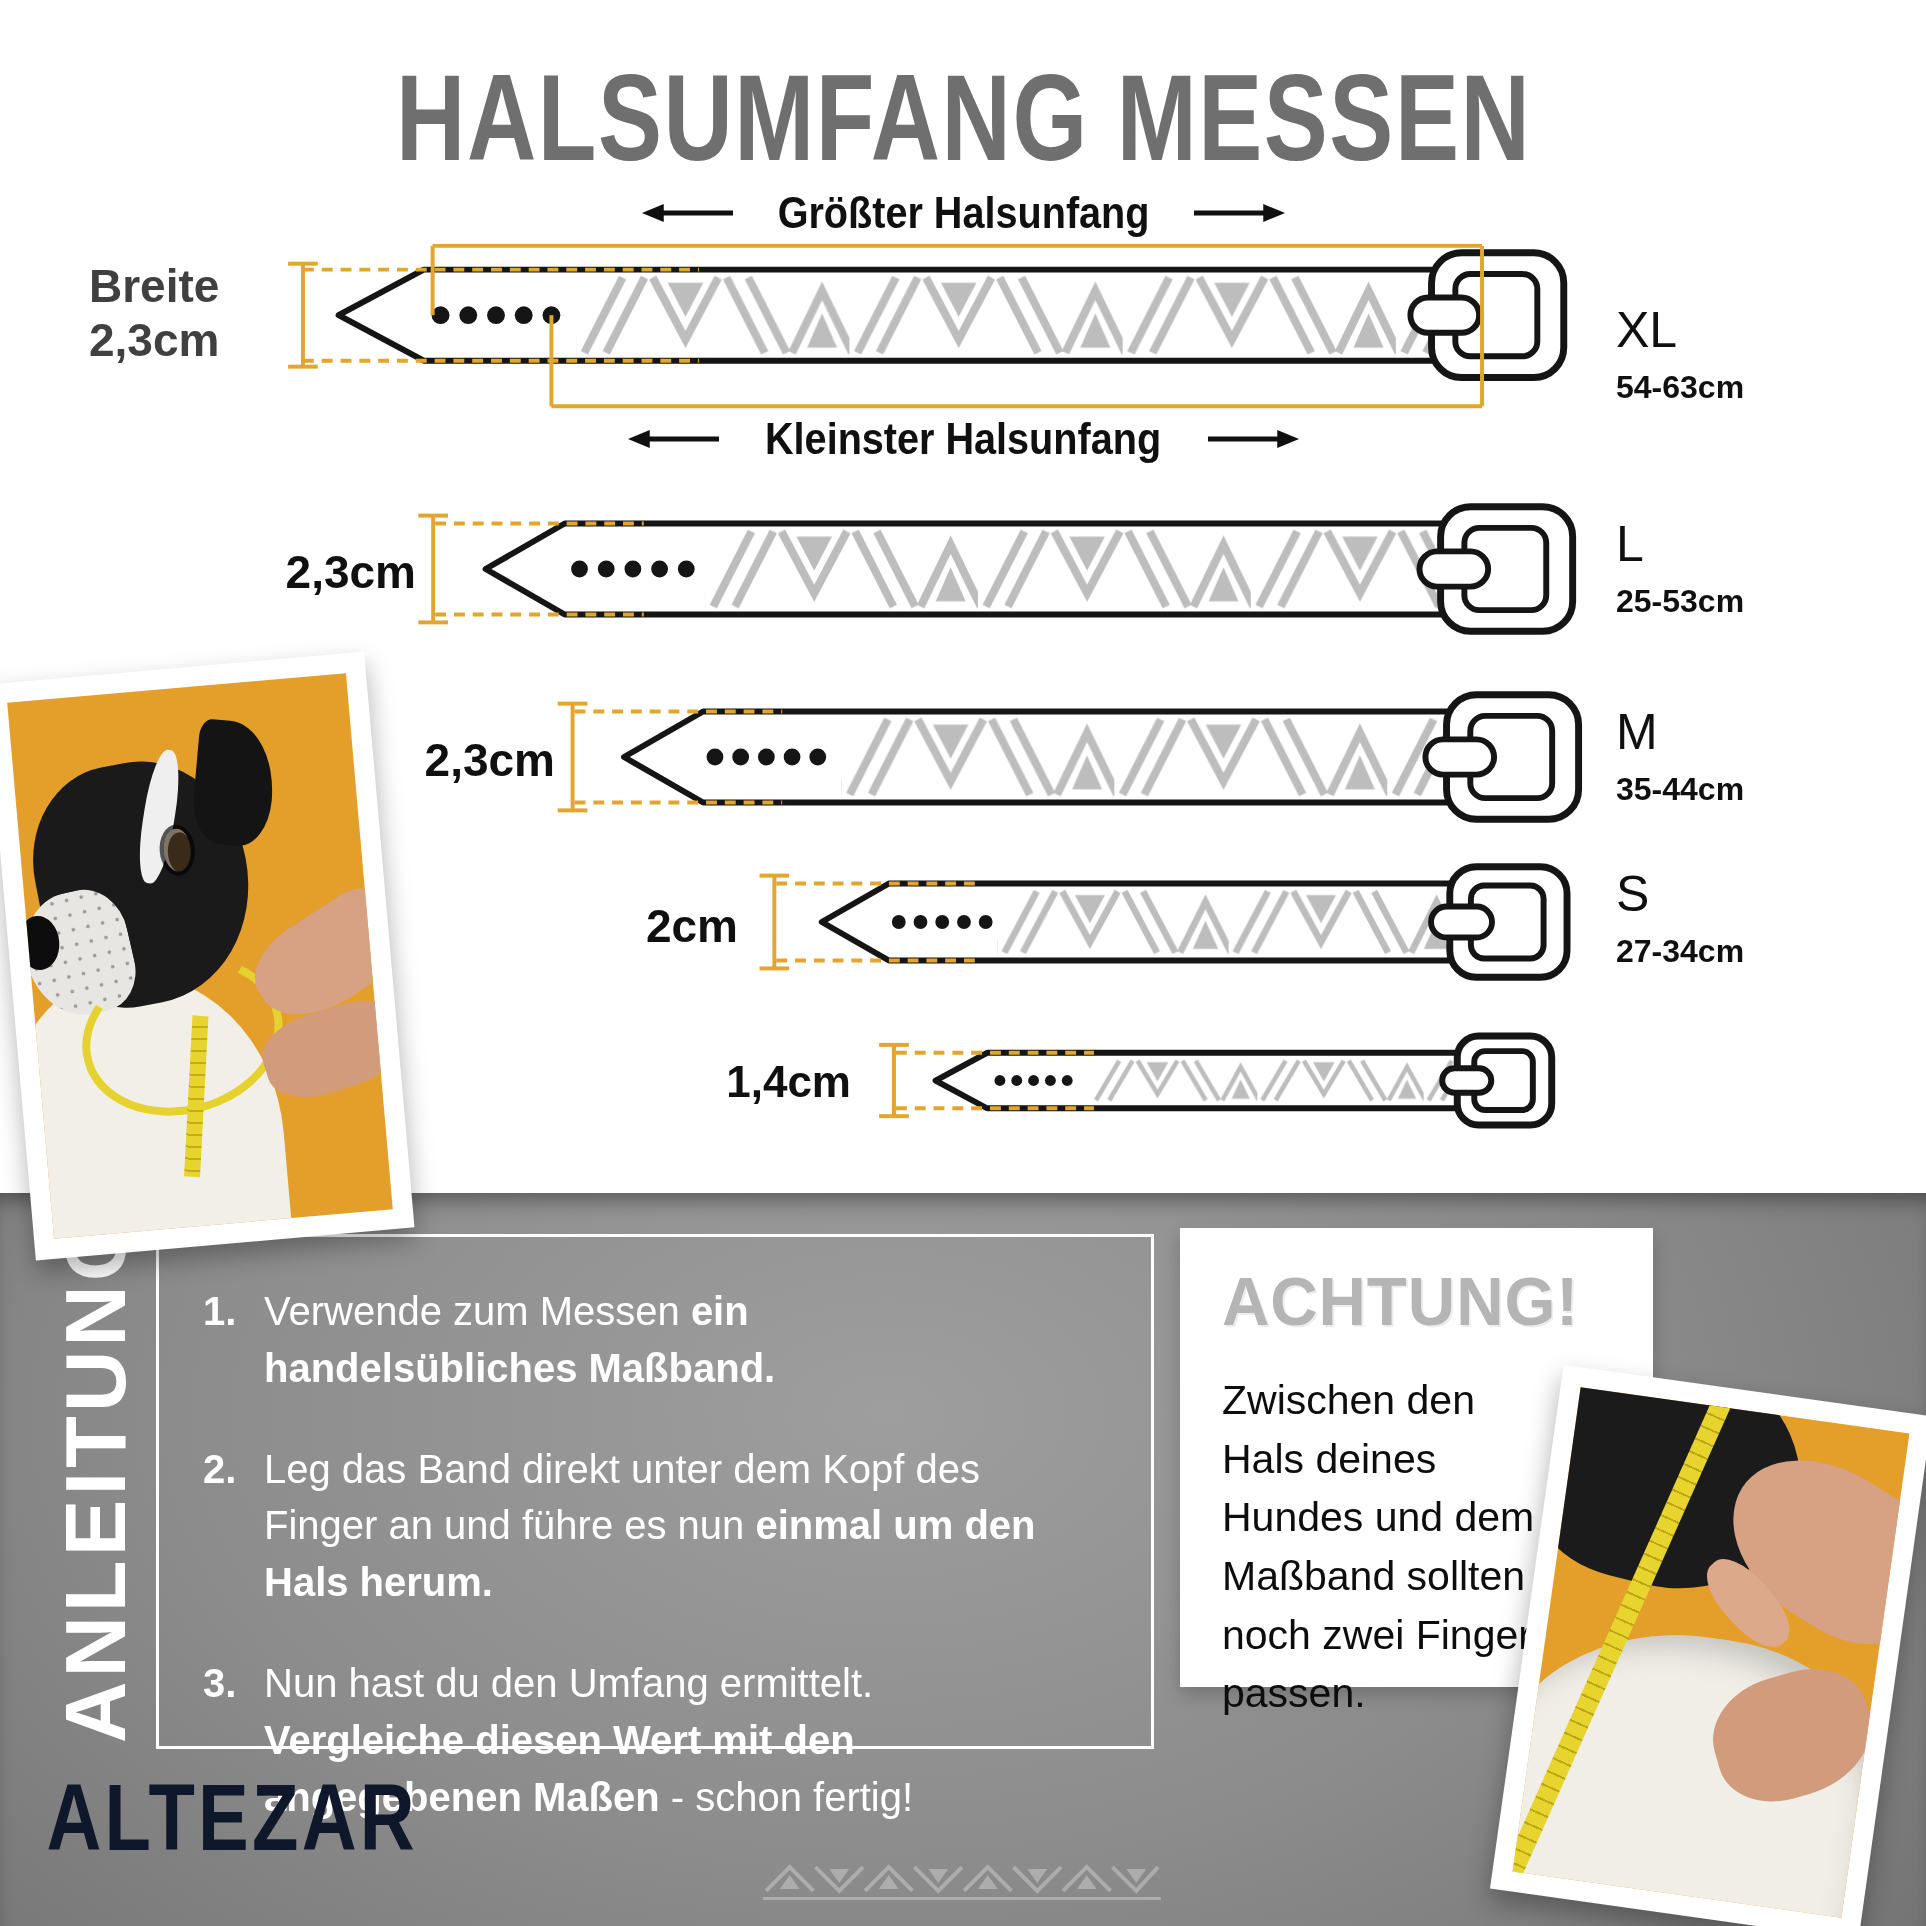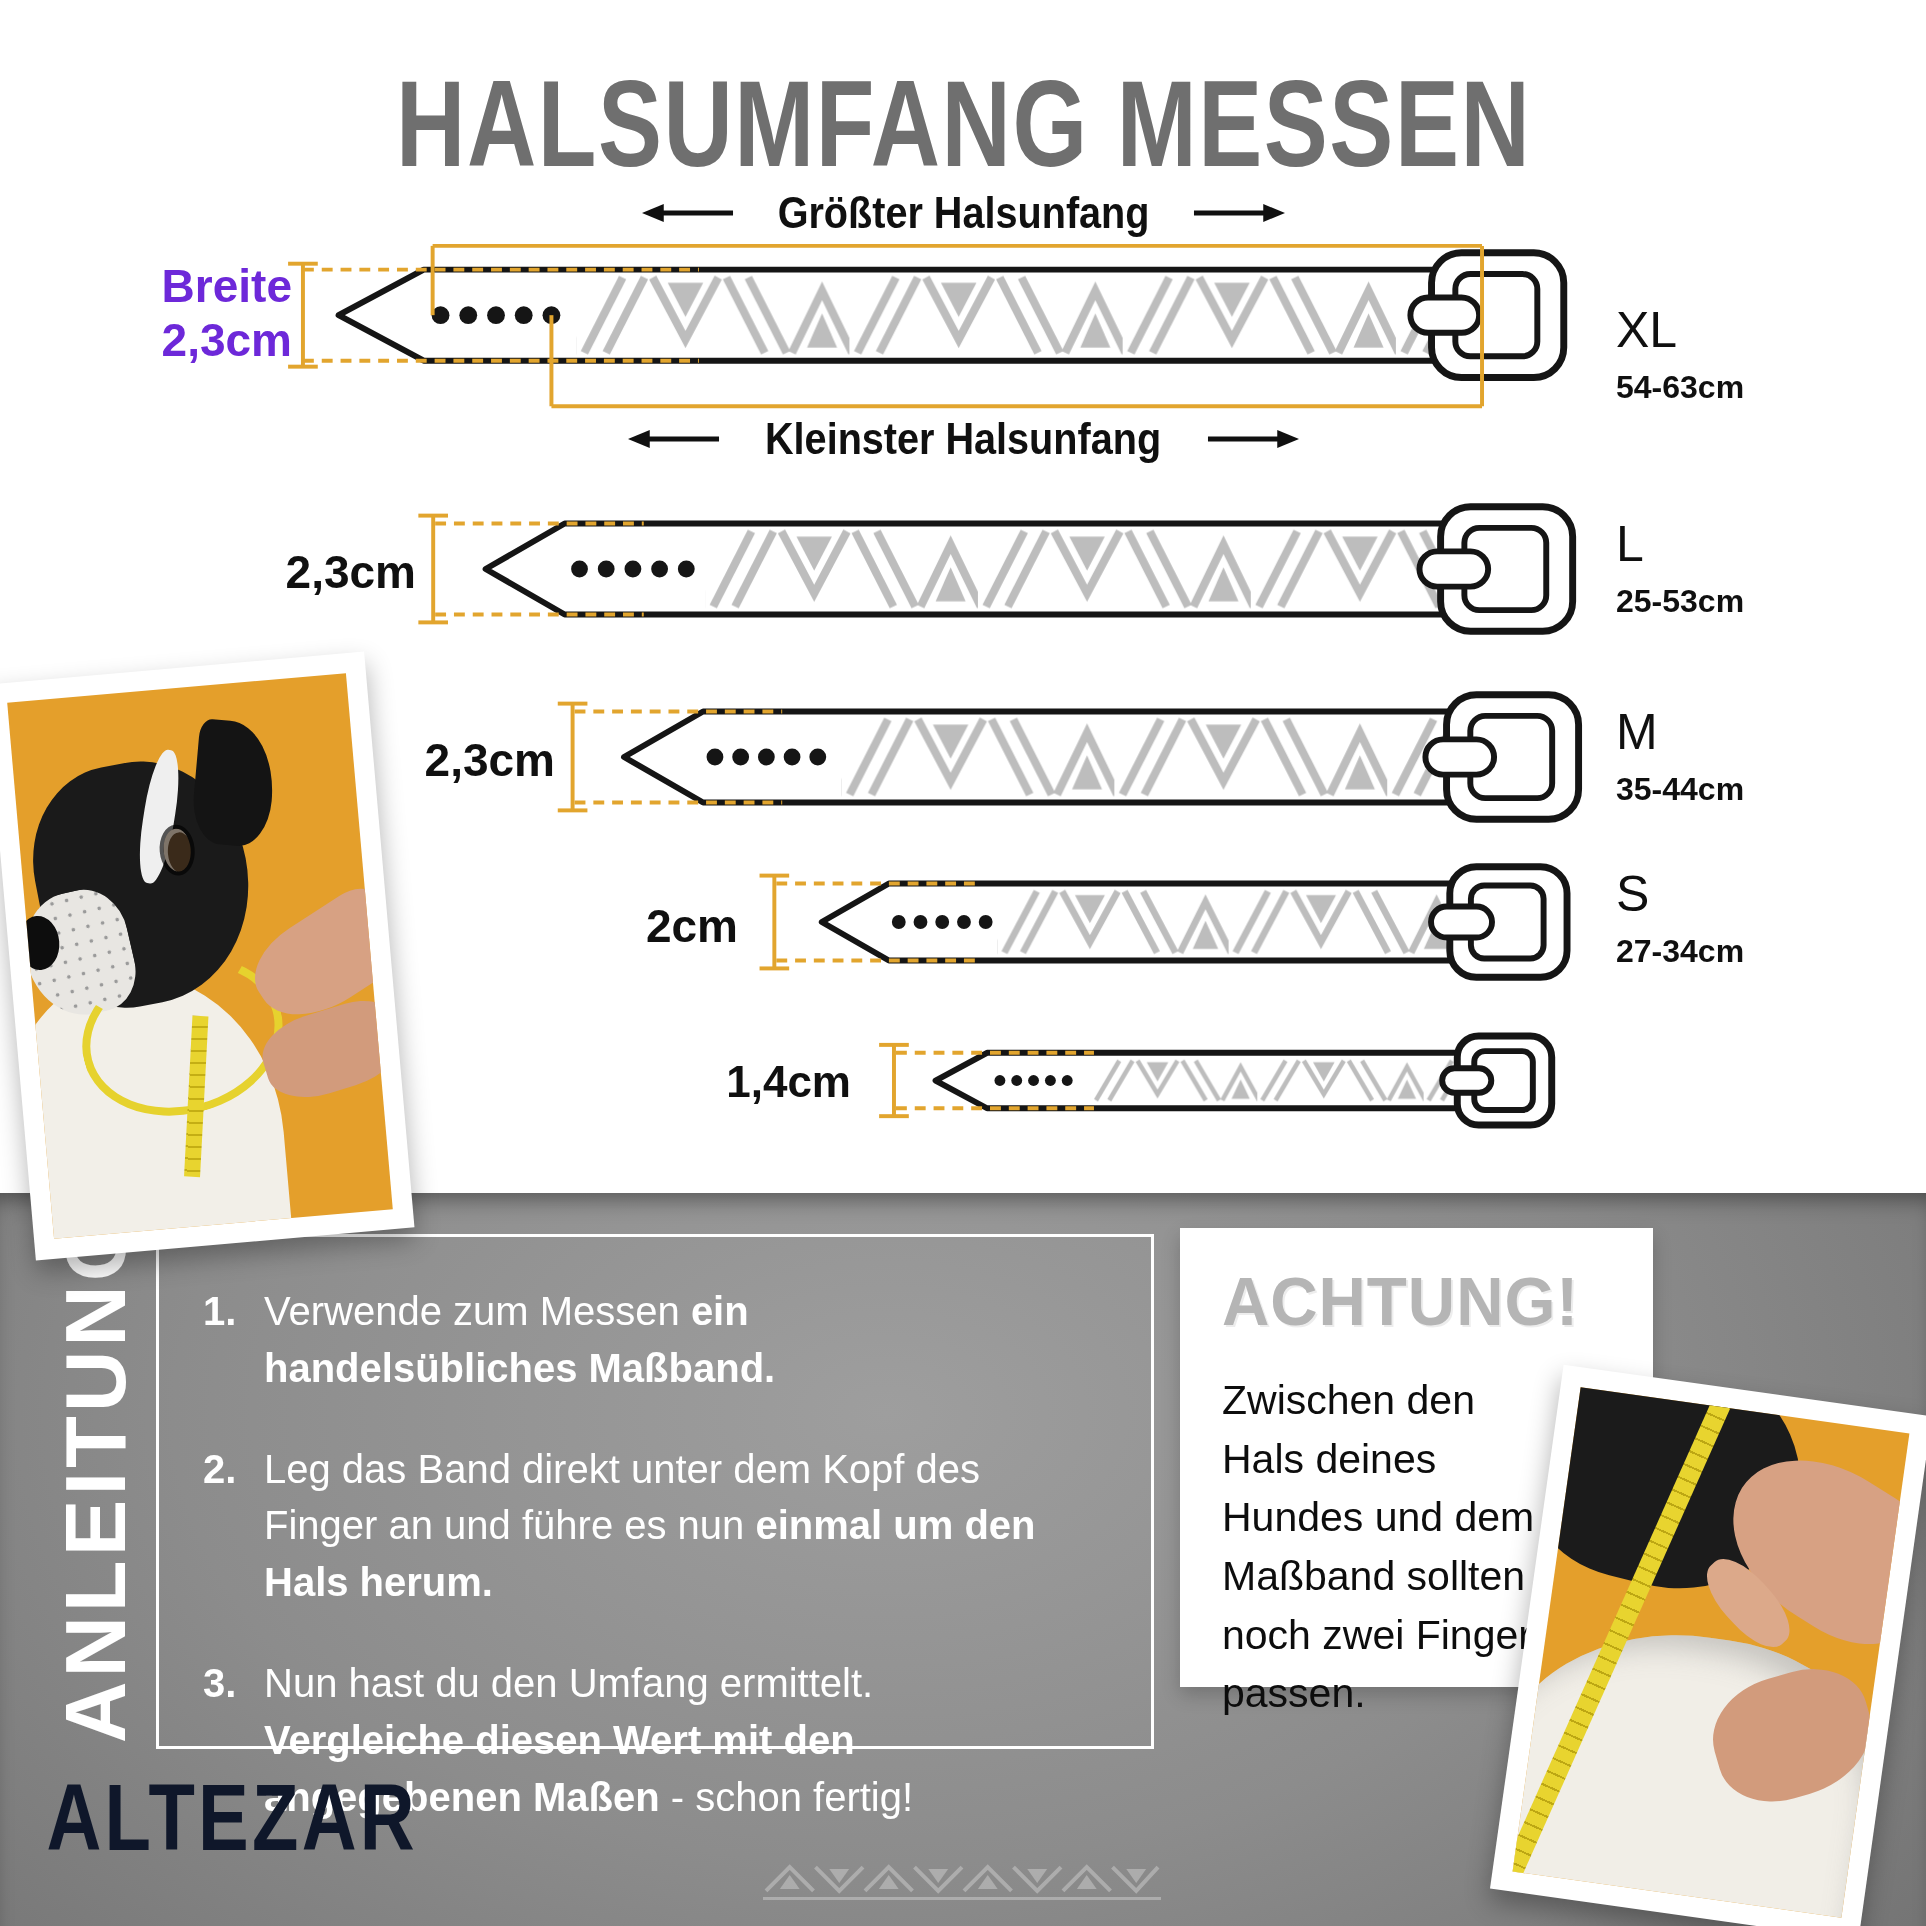--- a/index.html
+++ b/index.html
@@ -1,34 +1,34 @@
 <!DOCTYPE html>
 <html><head>
 <meta charset="utf-8">
 <style>
   html,body{margin:0;padding:0;background:#fff;font-family:"Liberation Sans",sans-serif;}
   .page{position:relative;width:1927px;height:1927px;overflow:hidden;background:#fff;}
 
   
-  .title{position:absolute;top:42px;left:0;right:0;text-align:center;margin:11px;
+  .title{position:absolute;top:42px;left:0;right:0;text-align:center;margin:5px;
          font-size:123px;font-weight:700;color:#6F6F6F;letter-spacing:2px;}
   .title .squeeze{display:inline-block;transform:scaleX(.78);transform-origin:center;white-space:nowrap;}
 
   .arrow-label{position:absolute;left:0;right:0;display:flex;justify-content:center;align-items:center;
                gap:22px;font-size:44px;font-weight:700;color:#101010;}
   .arrow-label .txt{display:inline-block;transform:scaleX(.9);white-space:nowrap;}
   #groesster{top:188px;}
   #kleinster{top:414px;}
   .arr{width:95px;height:24px;flex:none;}
   .arr.right{transform:scaleX(-1);}
 
   .collar-svg{position:absolute;left:0;}
 
-  .breite{position:absolute;left:89px;top:259px;width:203px;text-align:right;
-          font-size:46px;font-weight:700;line-height:54px;color:#6d28d9;}
+  .breite{position:absolute;left:89px;top:259px;width:203px;text-align:left;
+          font-size:46px;font-weight:700;line-height:54px;color:#404040;}
   .wlab{position:absolute;font-size:46px;font-weight:700;color:#101010;text-align:right;}
   #wlab-l{left:168px;width:248px;top:545px;}
   #wlab-m{left:307px;width:248px;top:733px;}
   #wlab-s{left:490px;width:248px;top:899px;}
   #wlab-xs{left:594px;width:257px;top:1057px;font-size:44px;}
 
   .size-tag{position:absolute;left:1616px;color:#101010;}
   .size-tag .sz{font-size:50px;font-weight:400;line-height:51px;}
   .size-tag .rg{font-size:32px;font-weight:700;line-height:50px;margin-top:6px;white-space:nowrap;}
   #tag-xl{top:305px;} #tag-l{top:519px;} #tag-m{top:707px;} #tag-s{top:869px;} #tag-xs{top:1012px;}

